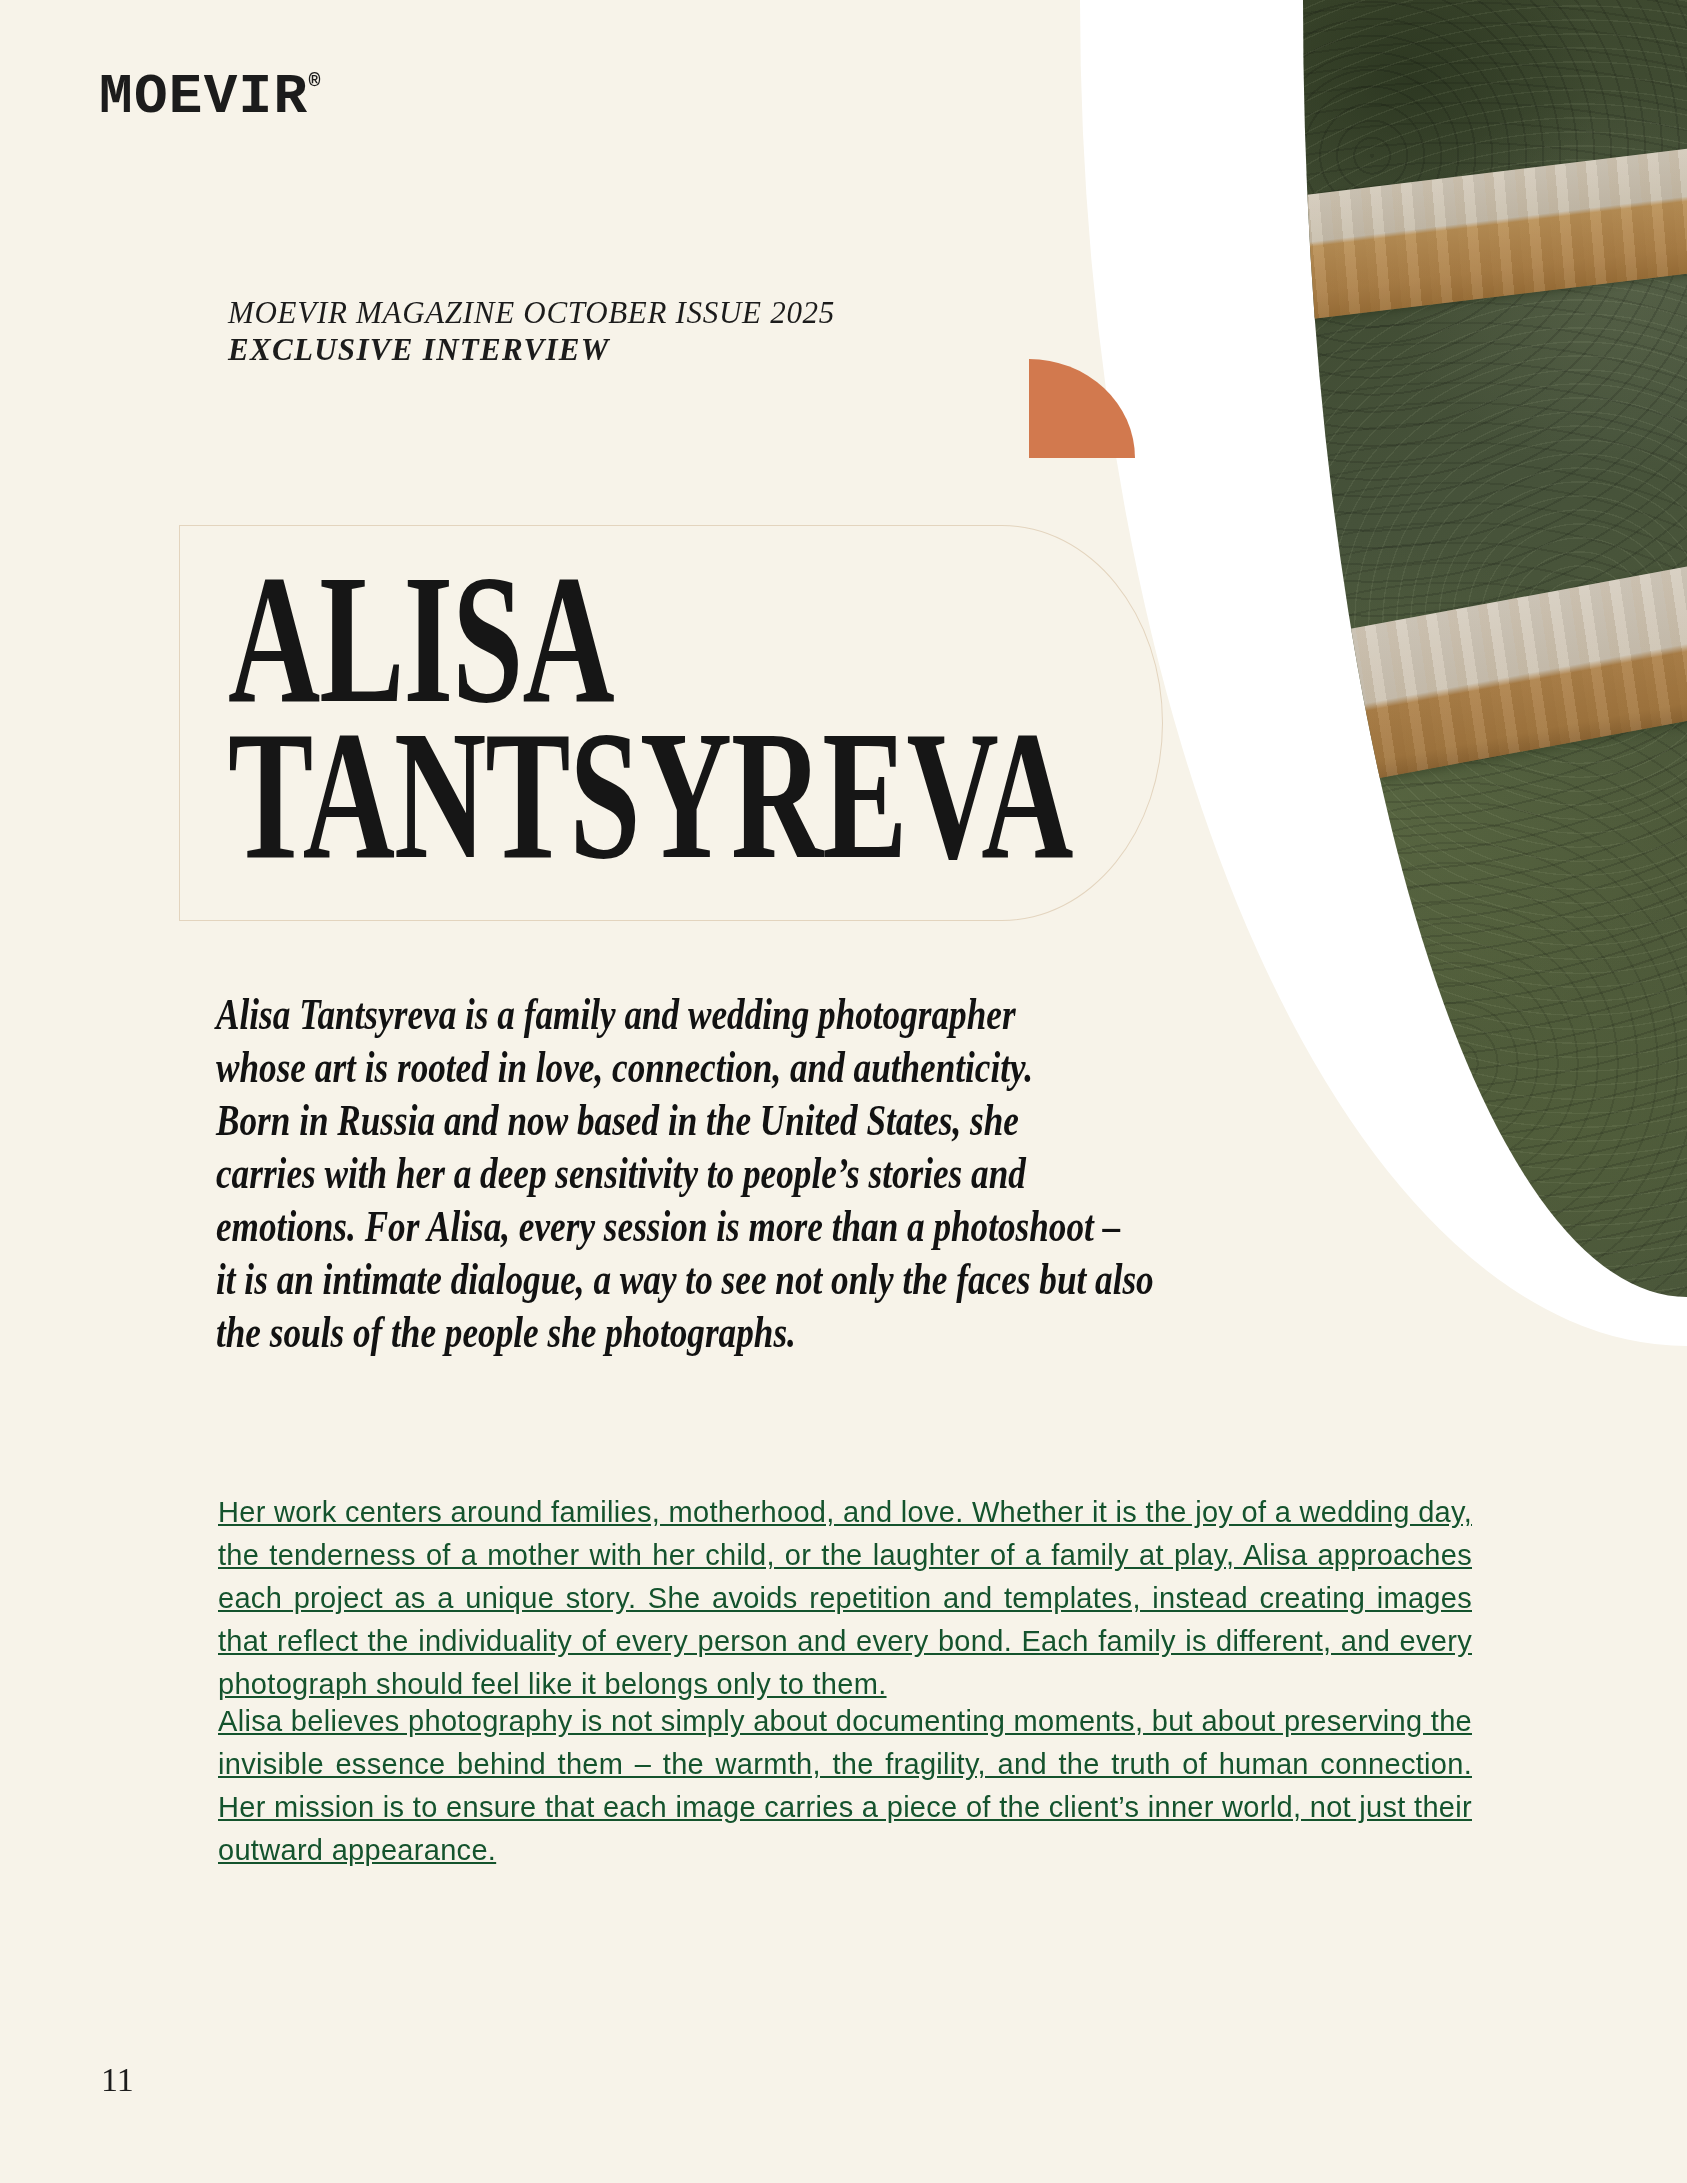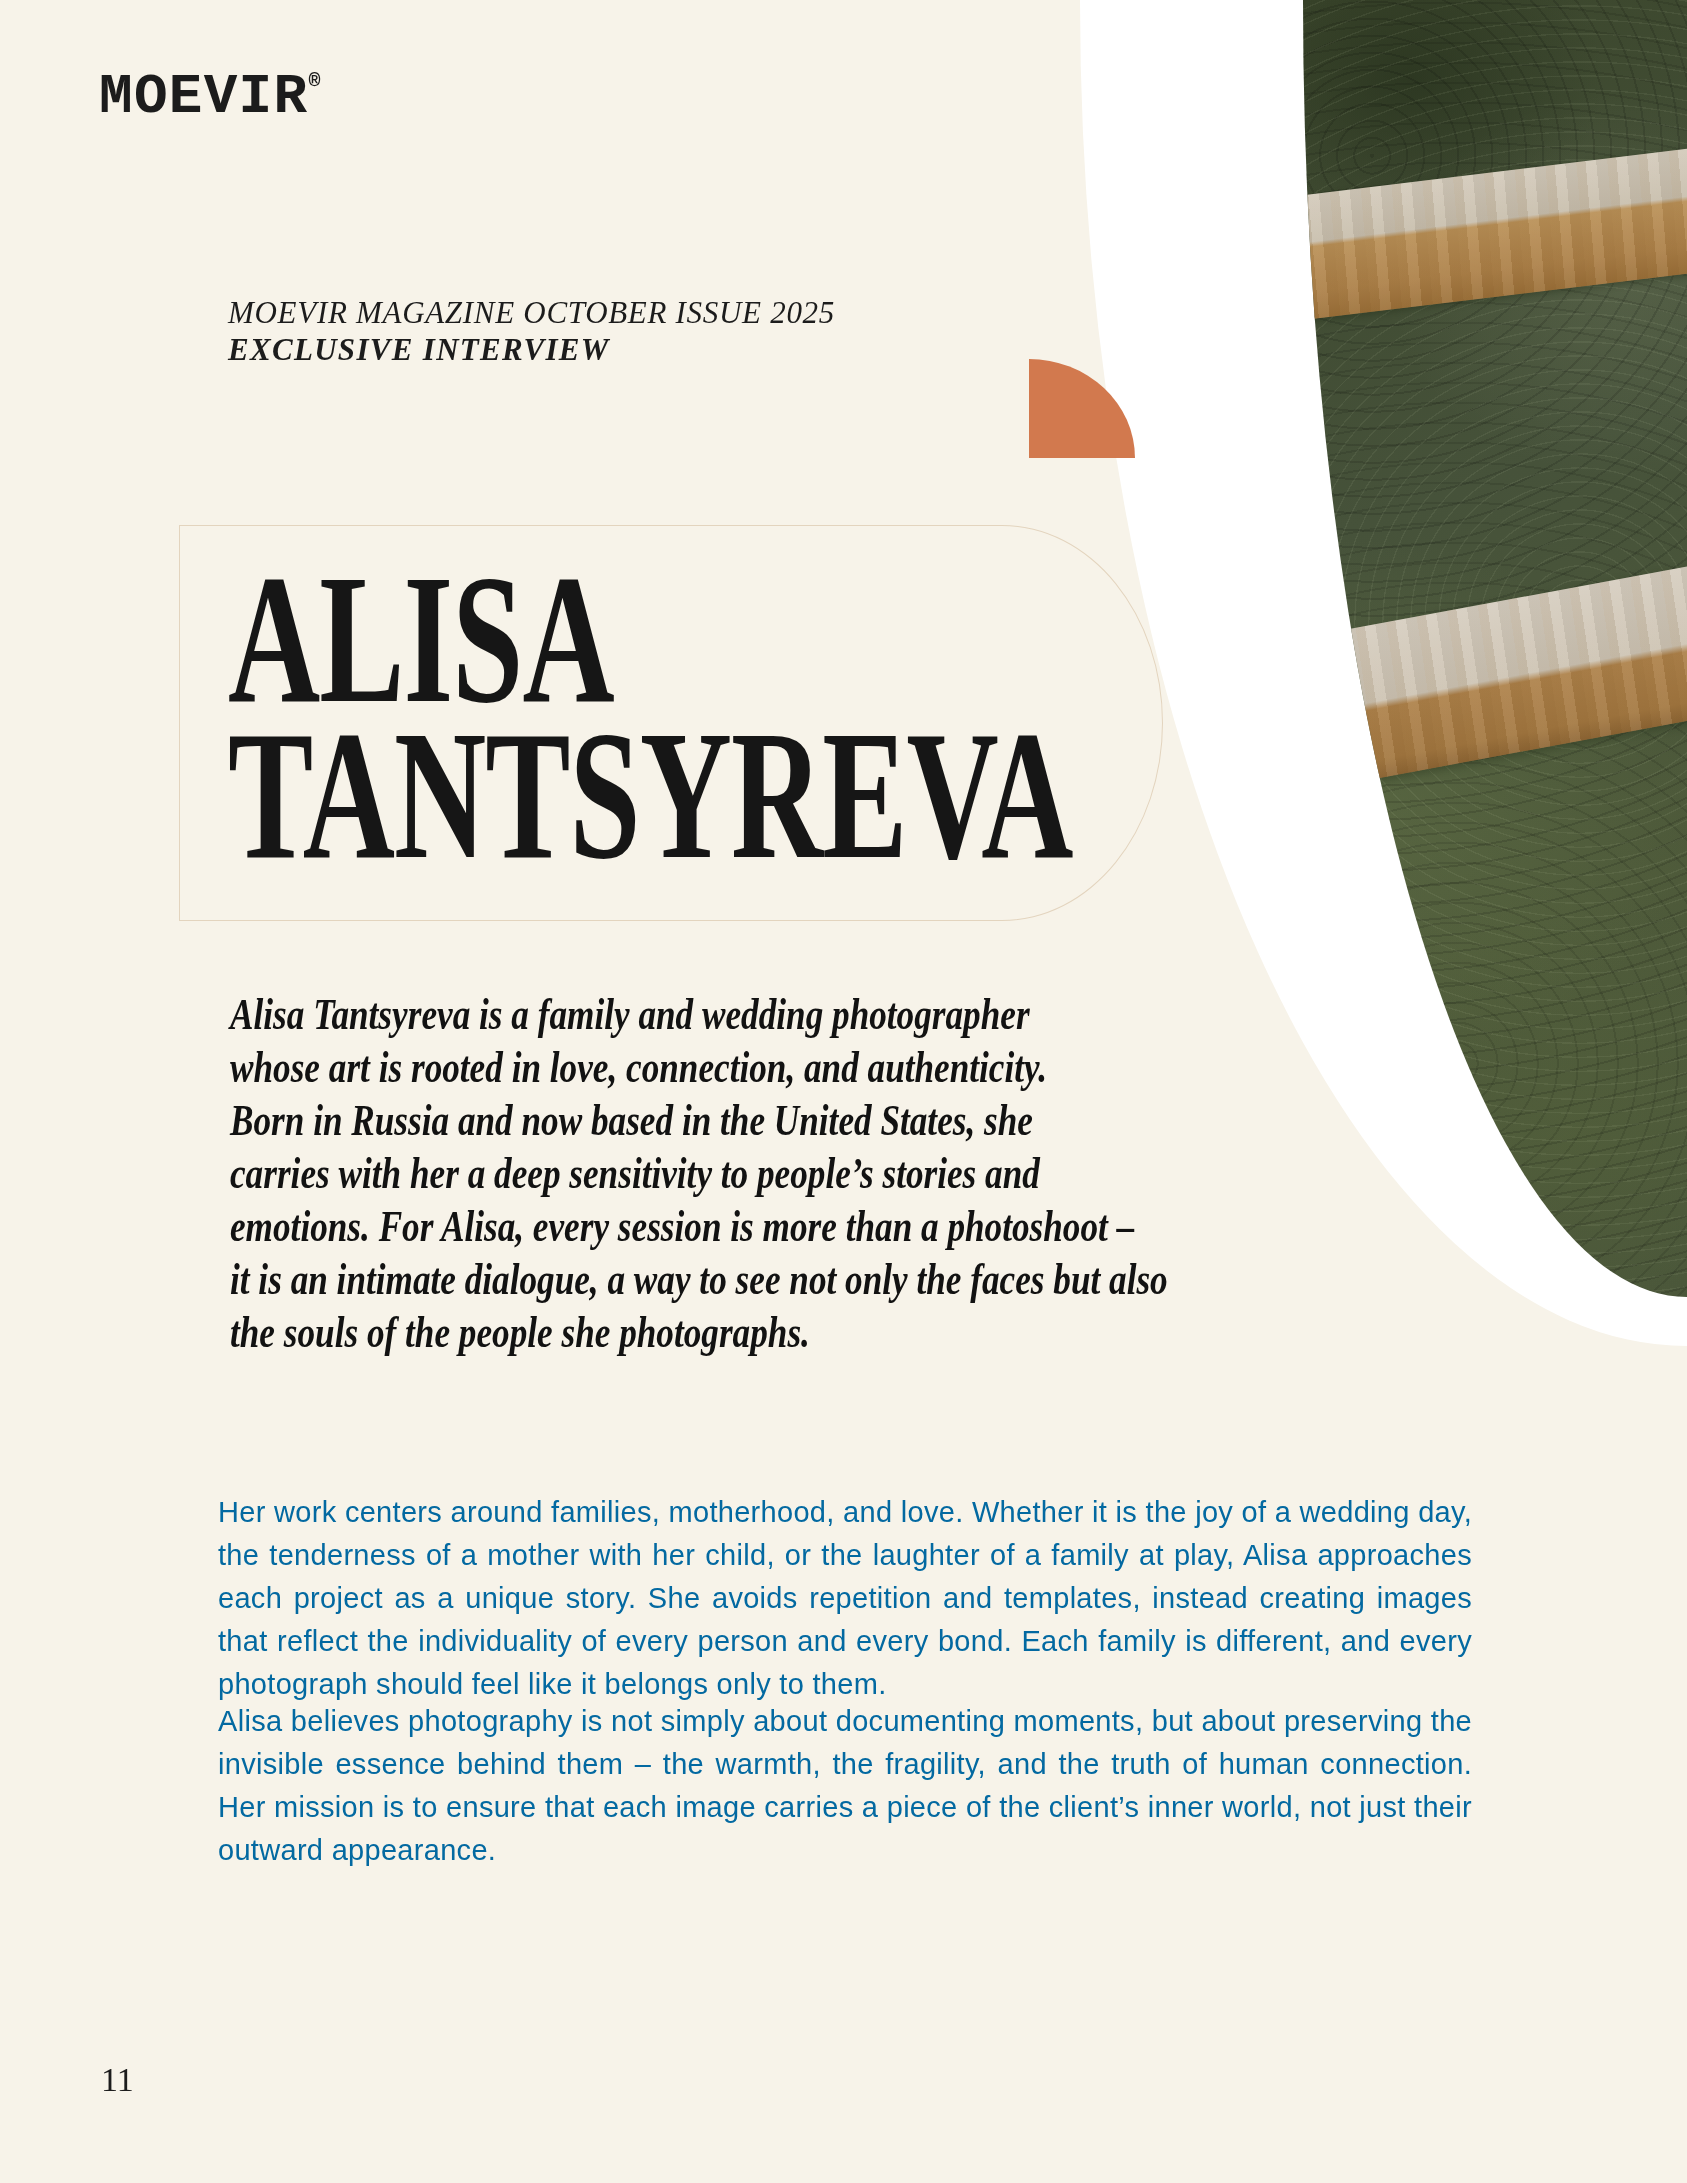--- a/index.html
+++ b/index.html
@@ -95,40 +95,41 @@
     font-size:185px;line-height:185px;
     letter-spacing:-1.3px;
     transform:scaleX(0.69);
     transform-origin:left top;
     white-space:nowrap;
     color:#161616;
   }
   .t1{top:546px;}
   .t2{top:702px;}
   
-  .intro{position:absolute;left:230px;top:988px;}
+  .intro{position:absolute;left:216px;top:988px;}
   .intro-line{
     height:53px;line-height:53px;
     font-family:"Liberation Serif",serif;
     font-style:italic;font-weight:bold;
     font-size:44px;
     transform:scaleX(0.8);
     transform-origin:left center;
     white-space:nowrap;
     color:#121212;
   }
   
   .body-copy{
     position:absolute;left:218px;
     width:1254px;
     font-family:"Liberation Sans",sans-serif;
     font-size:29px;line-height:43px;
     letter-spacing:0.3px;
     text-align:justify;
-    color:#0369a1;
+    color:#14532d;
+    text-decoration:underline;
   }
   .p1{top:1491px;}
   .p2{top:1700px;}
   
   .page-number{
     position:absolute;left:101px;top:2063px;
     font-family:"Liberation Serif",serif;
     font-size:34px;line-height:1;
   }
 </style>

